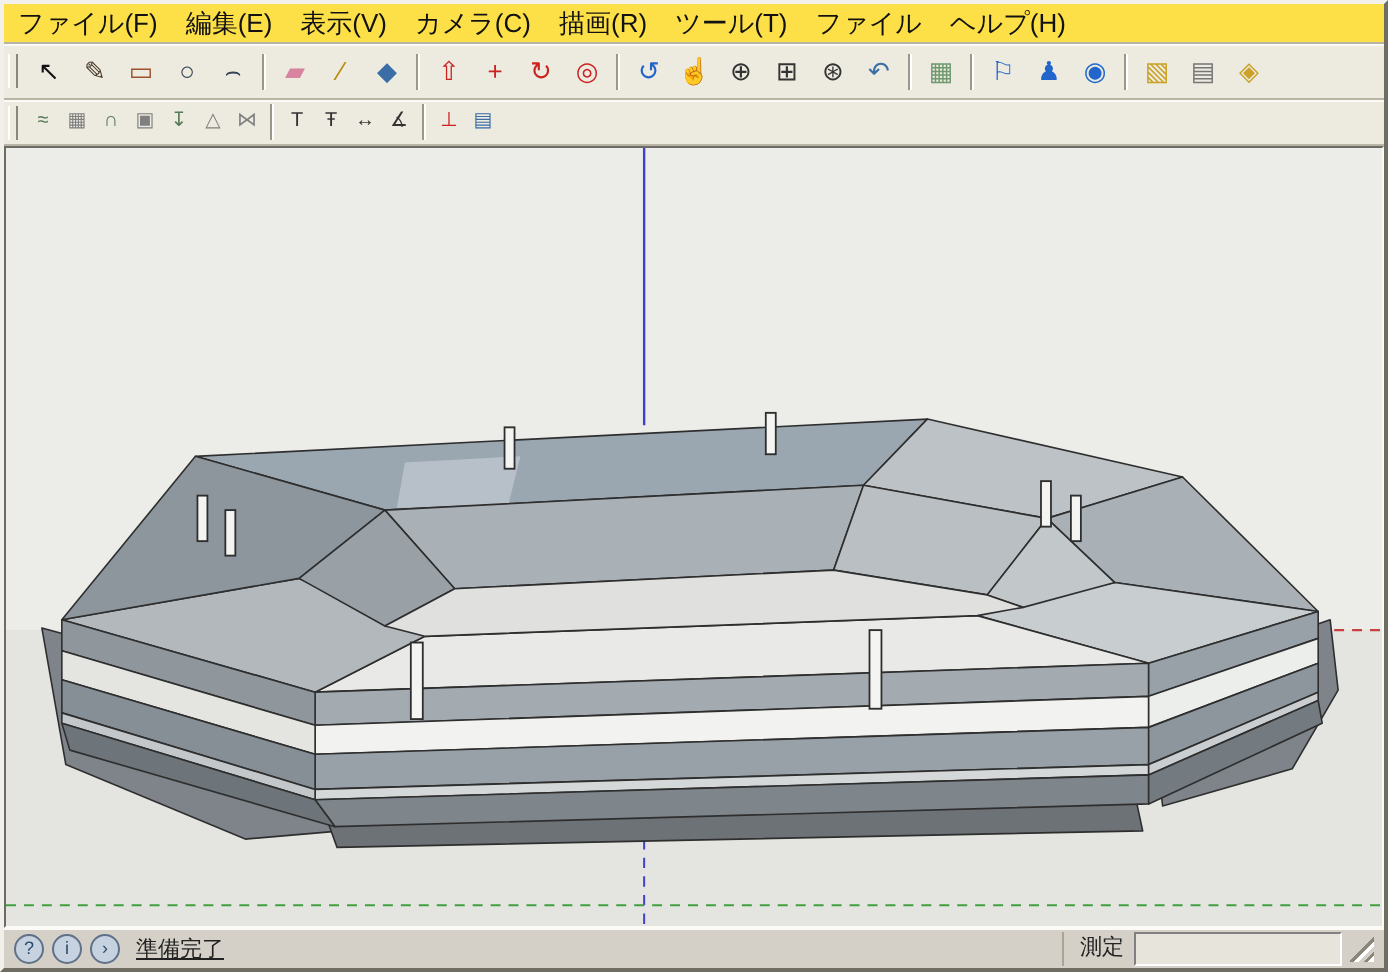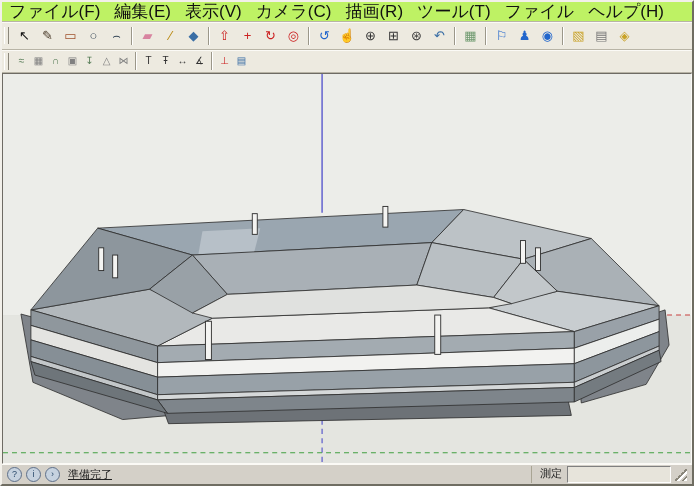--- a/index.html
+++ b/index.html
@@ -7,22 +7,22 @@
     border:2px solid;border-color:#f2f0ea #6f6d62 #6f6d62 #f2f0ea;display:flex;flex-direction:column;}
   
   .titlebar{height:18px;flex:0 0 18px;display:flex;align-items:center;padding:0 2px;
     background:linear-gradient(90deg,#0a246a 0%,#274f9a 55%,#6d9fd0 100%);color:#fff;}
   .app-icon{width:12px;height:12px;margin:0 3px 0 1px;background:linear-gradient(135deg,#d33 0 55%,#fff 55% 70%,#d33 70%);border:1px solid #801010;flex:0 0 auto;}
   .title{font-size:11px;font-weight:bold;white-space:nowrap;overflow:hidden;flex:1;}
   .win-buttons{display:flex;gap:2px;}
   .win-buttons button{width:16px;height:14px;font-size:9px;line-height:11px;padding:0;color:#000;
     background:#D4D0C8;border:1px solid;border-color:#fff #404040 #404040 #fff;cursor:default;}
   
-  .menubar{height:19px;flex:0 0 19px;display:flex;align-items:center;background:#bef264;
-    border-bottom:1px solid #b8b4a6;font-size:17px;color:#111;}
+  .menubar{height:19px;flex:0 0 19px;display:flex;align-items:center;background:#fde047;
+    border-bottom:1px solid #b8b4a6;font-size:13px;color:#111;}
   .menubar span{padding:2px 7px;}
   
   .toolbar{display:flex;align-items:center;background:#EDEAE0;border-bottom:1px solid #b8b4a6;box-shadow:inset 0 1px 0 #fbfaf6;}
   .row1{height:27px;flex:0 0 27px;}
   .row2{height:22px;flex:0 0 22px;}
   .grip{width:3px;height:17px;margin:0 4px 0 2px;border-left:1px solid #fff;border-right:1px solid #8a867a;}
   .tb{width:21px;height:21px;display:flex;align-items:center;justify-content:center;border:1px solid transparent;}
   .row2 .tb{width:15px;height:18px;}
   .tb .g{font-style:normal;font-size:13px;line-height:1;}
   .row2 .tb .g{font-size:10px;}

